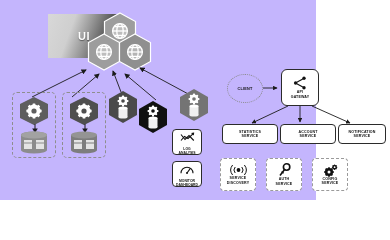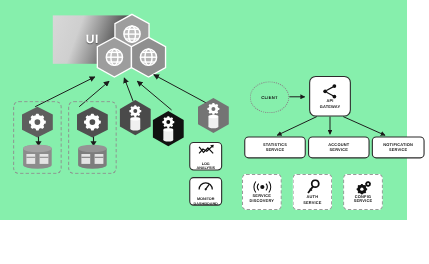--- a/index.html
+++ b/index.html
@@ -1,18 +1,18 @@
 <!DOCTYPE html>
 <html><head>
 <meta charset="utf-8">
 <style>
   html,body{margin:0;padding:0;background:#fff;}
   body{width:390px;height:200px;overflow:hidden;
        font-family:"Liberation Sans",sans-serif;}
-  #stage{position:relative;width:370px;height:200px;background:#86efac;}
+  #stage{position:relative;width:316px;height:200px;background:#c4b5fd;}
 
   
   .abs{position:absolute;}
 
   
   .ui-panel{
     left:48px;top:14px;width:72px;height:44px;
     background:linear-gradient(110deg,#d8d8d8 0%,#cfcfcf 32%,#9a9a9a 52%,#5a5a5a 74%,#3d3d3d 100%);
     display:flex;align-items:center;justify-content:center;
   }

